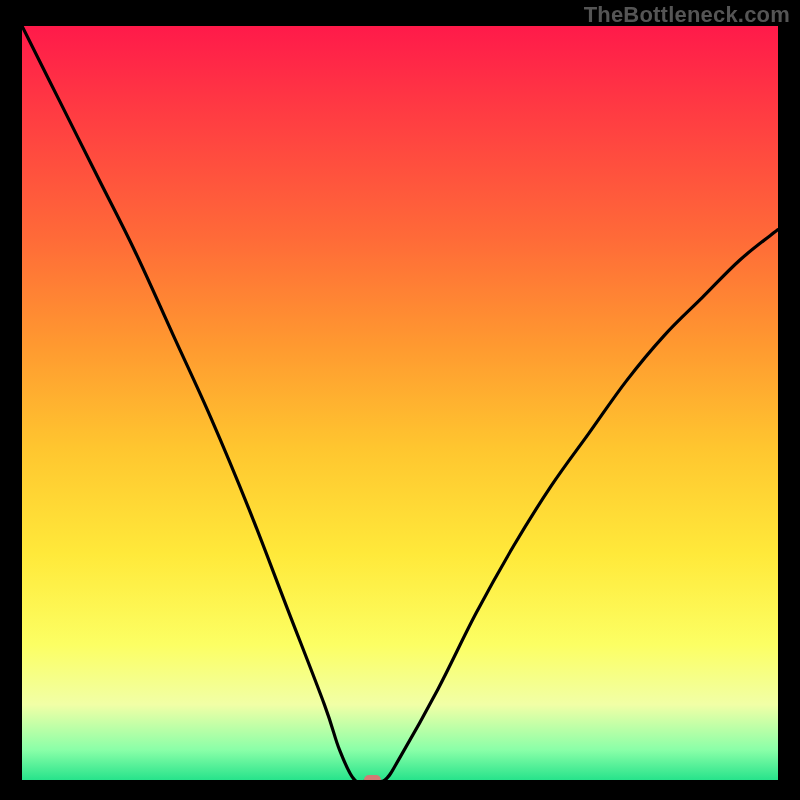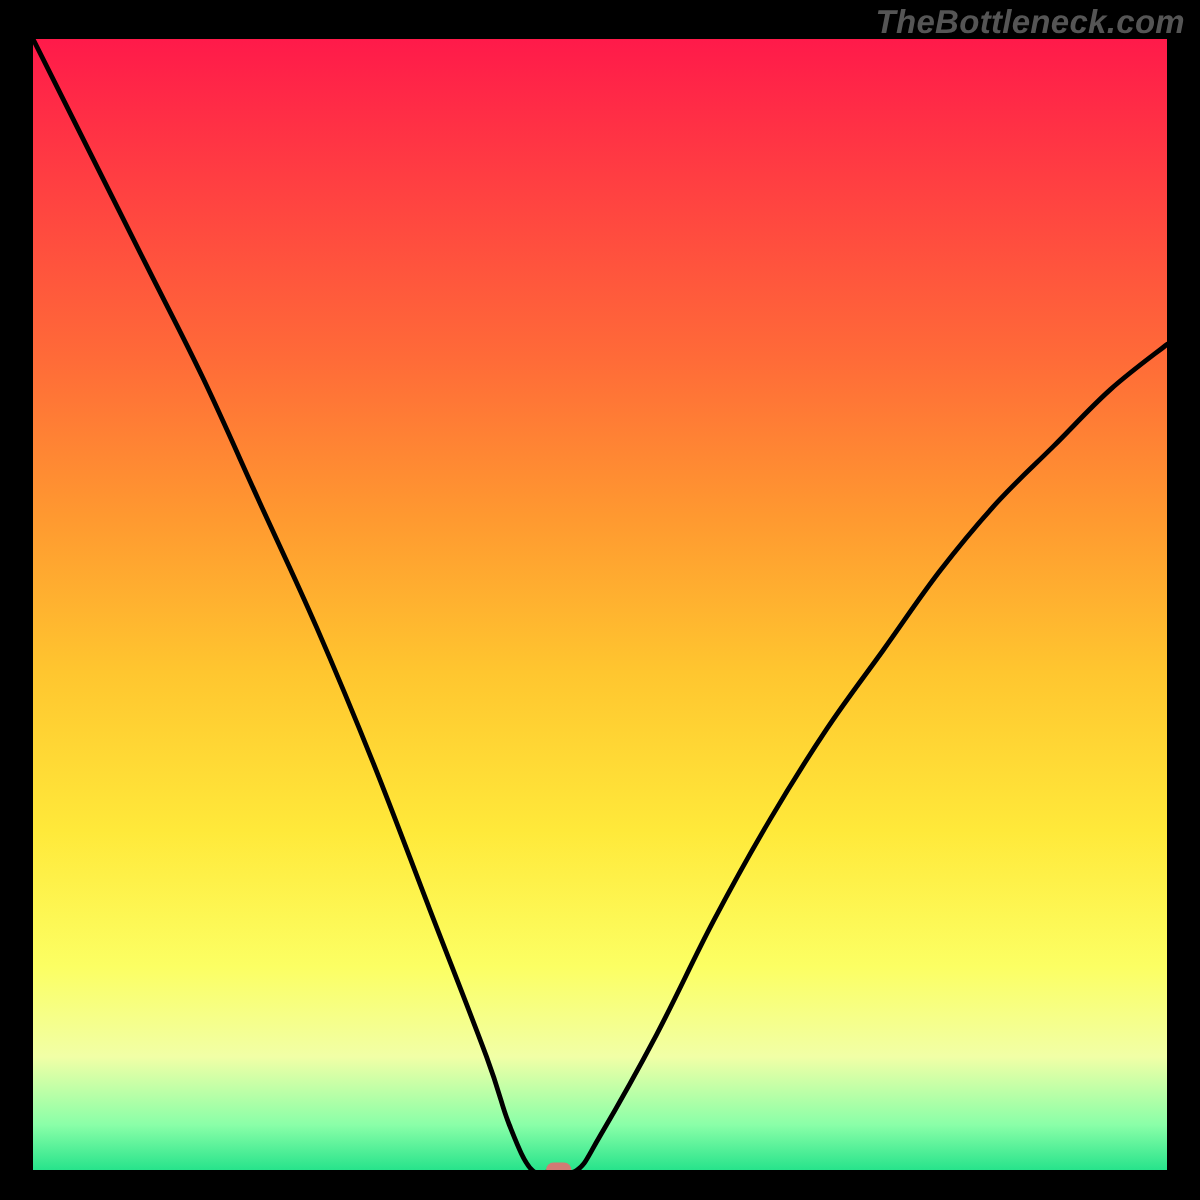--- a/index.html
+++ b/index.html
@@ -9,21 +9,20 @@
     height: 800px;
     background: #000;
     font-family: Arial, Helvetica, sans-serif;
     overflow: hidden;
   }
   .frame {
     position: relative;
     width: 800px;
     height: 800px;
     background: #000;
-    font-style: italic;
   }
   .watermark {
     position: absolute;
     top: 2px;
     right: 10px;
     font-size: 22px;
     font-weight: 600;
     color: #555;
     letter-spacing: 0.2px;
     z-index: 4;

